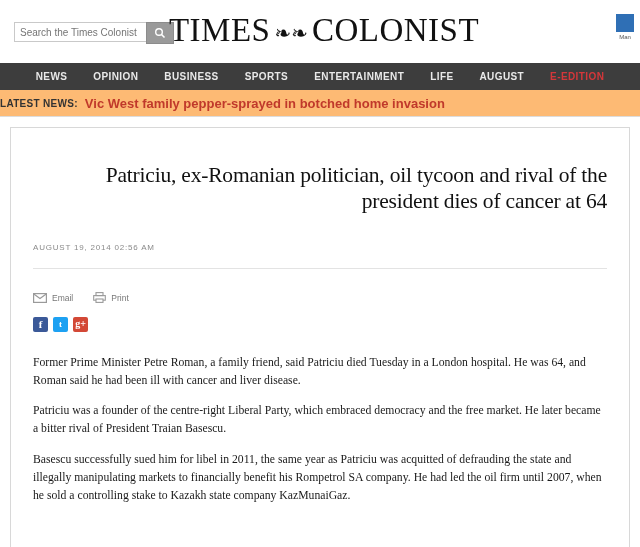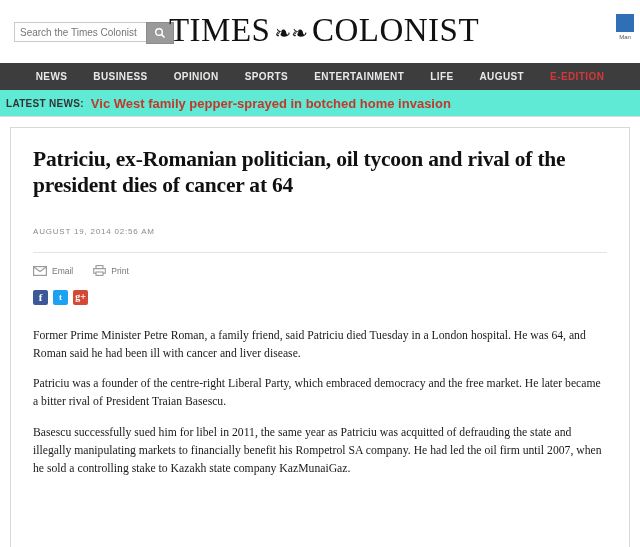--- a/index.html
+++ b/index.html
@@ -112,25 +112,25 @@
     padding: 0 13px;
     line-height: 25px;
     cursor: pointer;
     white-space: nowrap;
   }
   .nav-item.accent { color: #d4373a; }
 
   
   .latest {
     height: 26px;
-    background: #5eead4;
+    background: #fdba74;
     border-bottom: 1px solid #dcdcdc;
     display: flex;
     align-items: center;
-    padding-left: 6px;
+    padding-left: 0;
   }
   .latest-label {
     font-size: 10px;
     font-weight: bold;
     color: #333;
     letter-spacing: 0.3px;
     margin-right: 7px;
     white-space: nowrap;
   }
   .latest-head {
@@ -149,36 +149,37 @@
     background: #fff;
     height: 440px;
     box-sizing: border-box;
     padding: 16px 22px 0 22px;
     position: relative;
   }
   h1.headline {
     font-family: "Liberation Serif", serif;
     font-size: 21.5px;
     line-height: 1.22;
-    font-weight: bold;
+    font-weight: normal;
     color: #111;
-    margin: 2px 0 0 0;
+    margin: 18px 0 0 0;
     letter-spacing: -0.2px;
+    text-align: right;
   }
   .byline {
     margin-top: 28px;
     font-size: 8px;
     color: #8a8a8a;
     letter-spacing: 0.8px;
     line-height: 1.55;
     text-transform: uppercase;
   }
   .tools {
     margin-top: 13px;
-    padding-top: 9px;
+    padding-top: 20px;
     border-top: 1px solid #e3e3e3;
     display: flex;
     align-items: center;
     gap: 20px;
   }
   .tool {
     display: flex;
     align-items: center;
     gap: 5px;
     cursor: pointer;
@@ -243,22 +244,22 @@
   </div>
 
   <div class="masthead-right">
     <div class="swatch"></div>
     <div class="lbl">Man</div>
   </div>
 </div>
 
 <div class="nav">
   <div class="nav-item">NEWS</div>
+  <div class="nav-item">OPINION</div>
   <div class="nav-item">BUSINESS</div>
-  <div class="nav-item">OPINION</div>
   <div class="nav-item">SPORTS</div>
   <div class="nav-item">ENTERTAINMENT</div>
   <div class="nav-item">LIFE</div>
   <div class="nav-item">AUGUST</div>
   <div class="nav-item accent">E-EDITION</div>
 </div>
 
 <div class="latest">
   <div class="latest-label">LATEST NEWS:</div>
   <div class="latest-head">Vic West family pepper-sprayed in botched home invasion</div>

